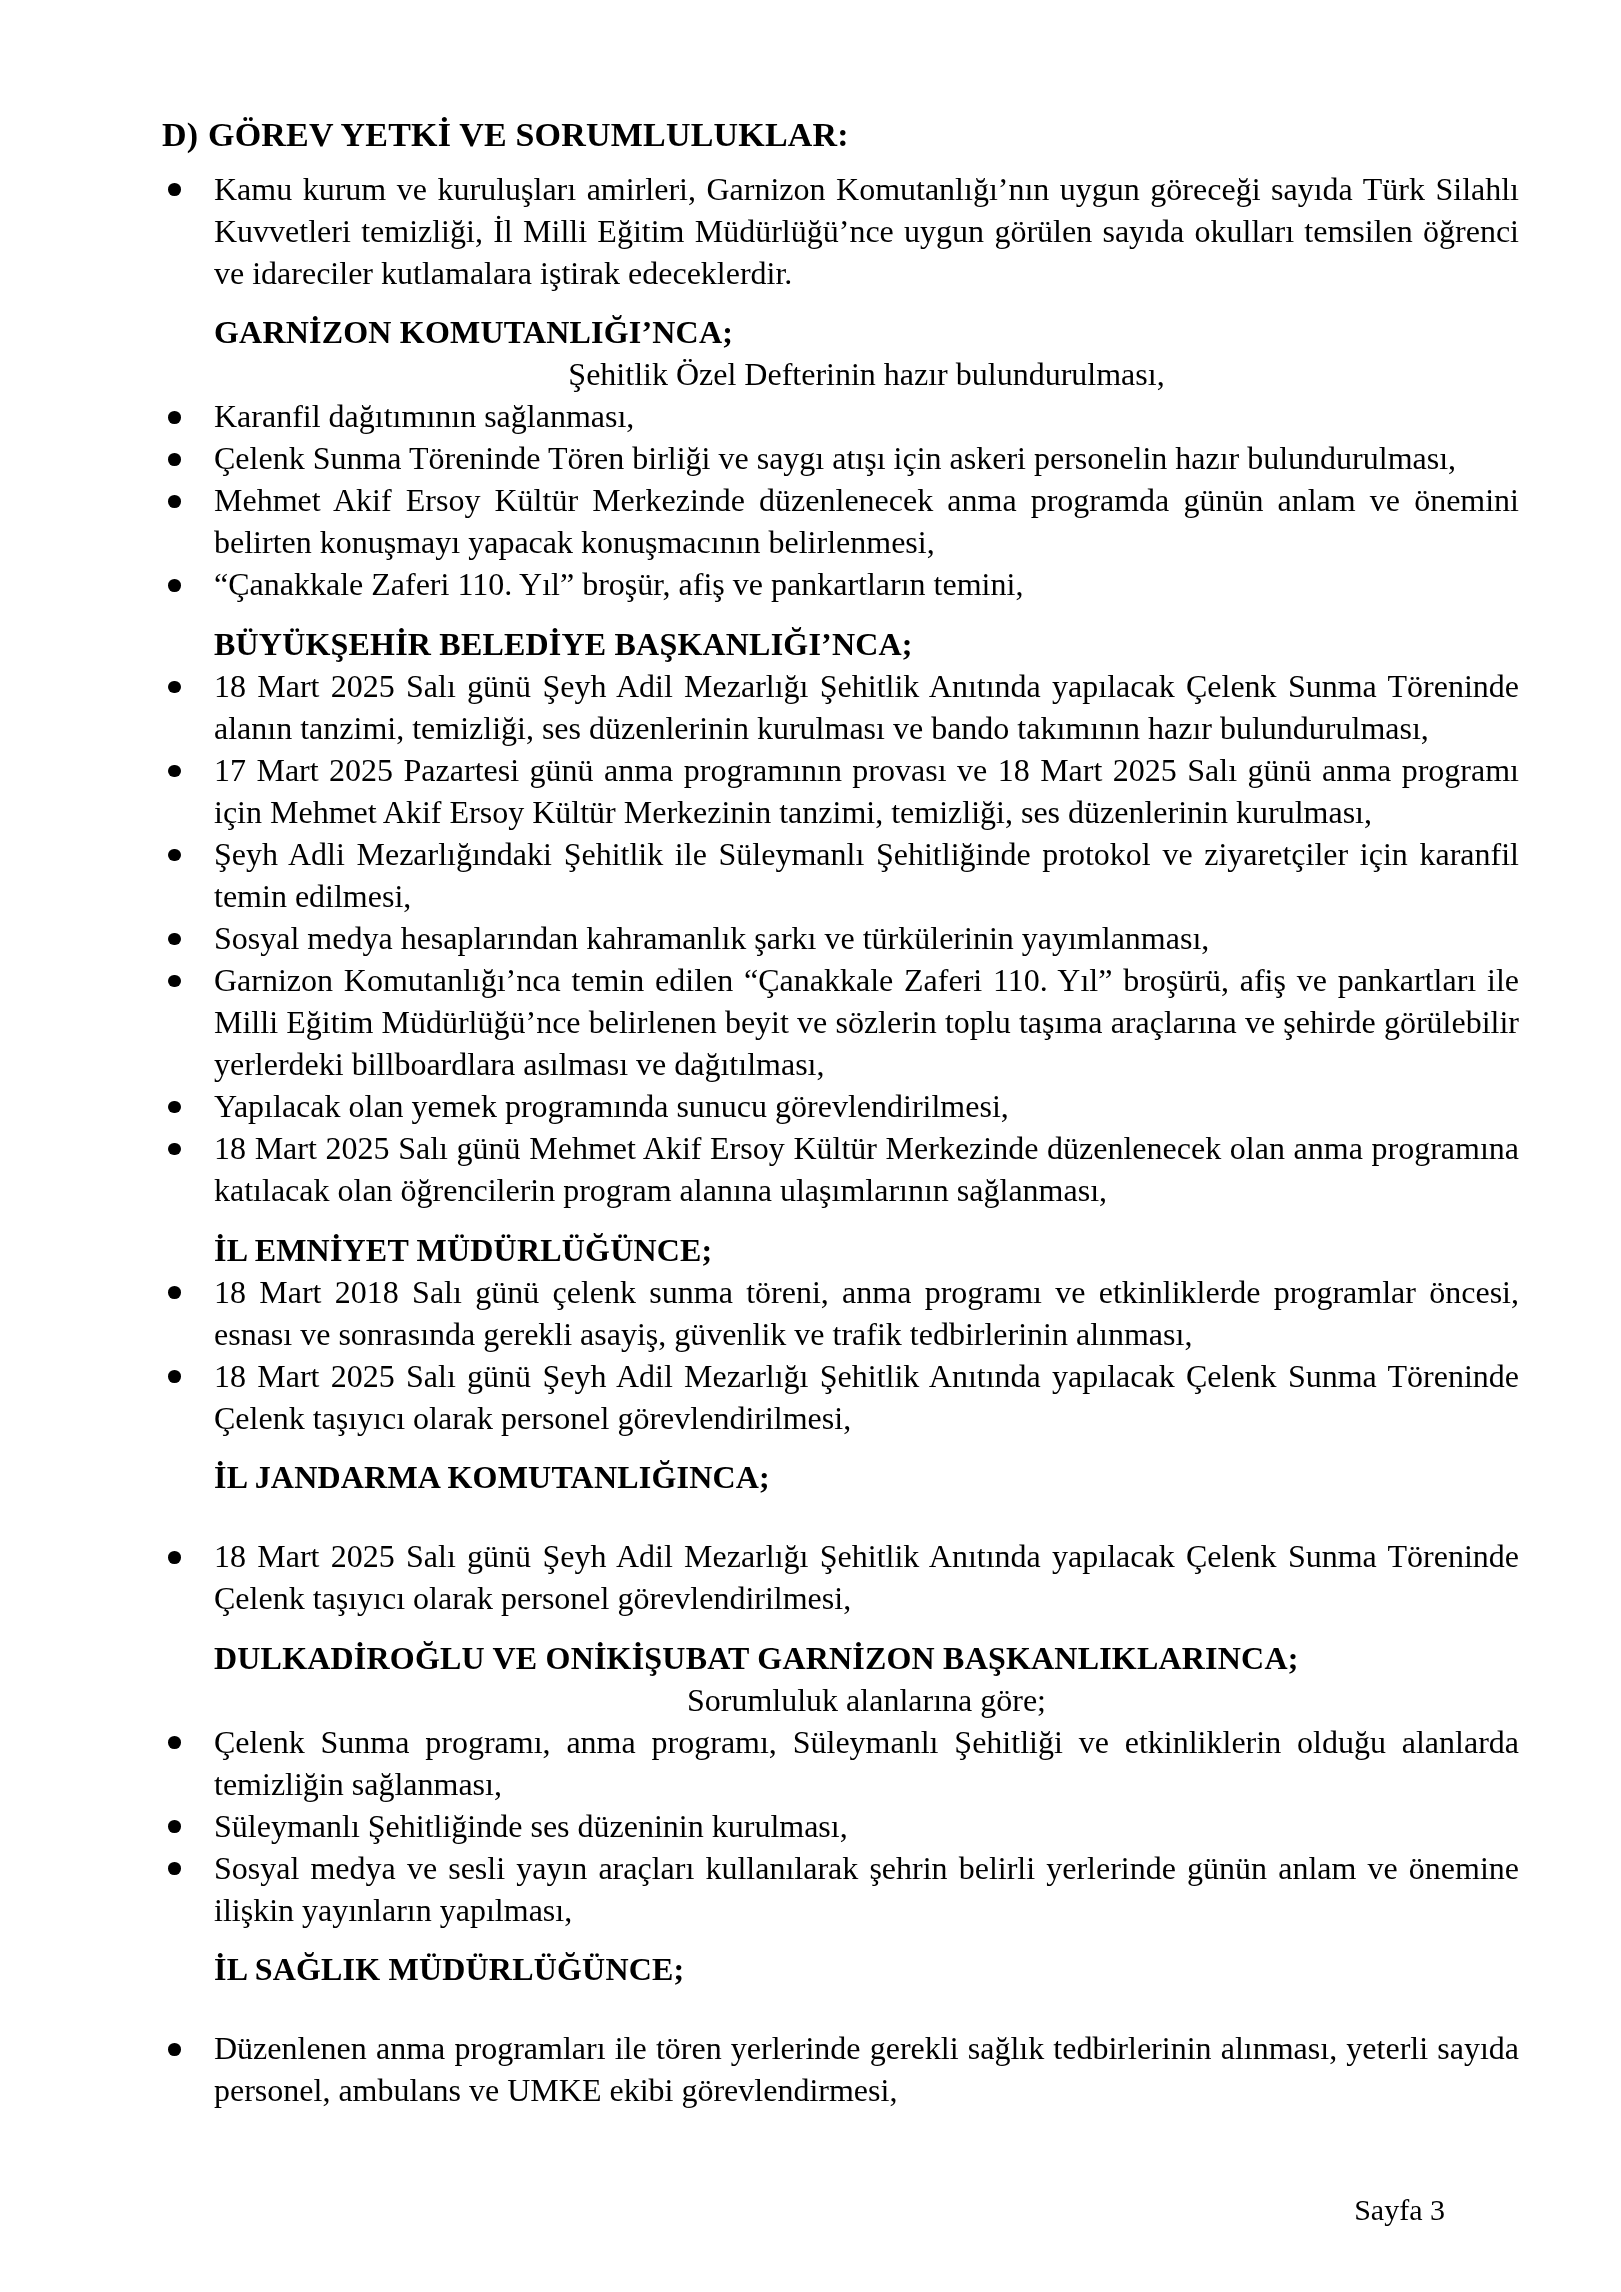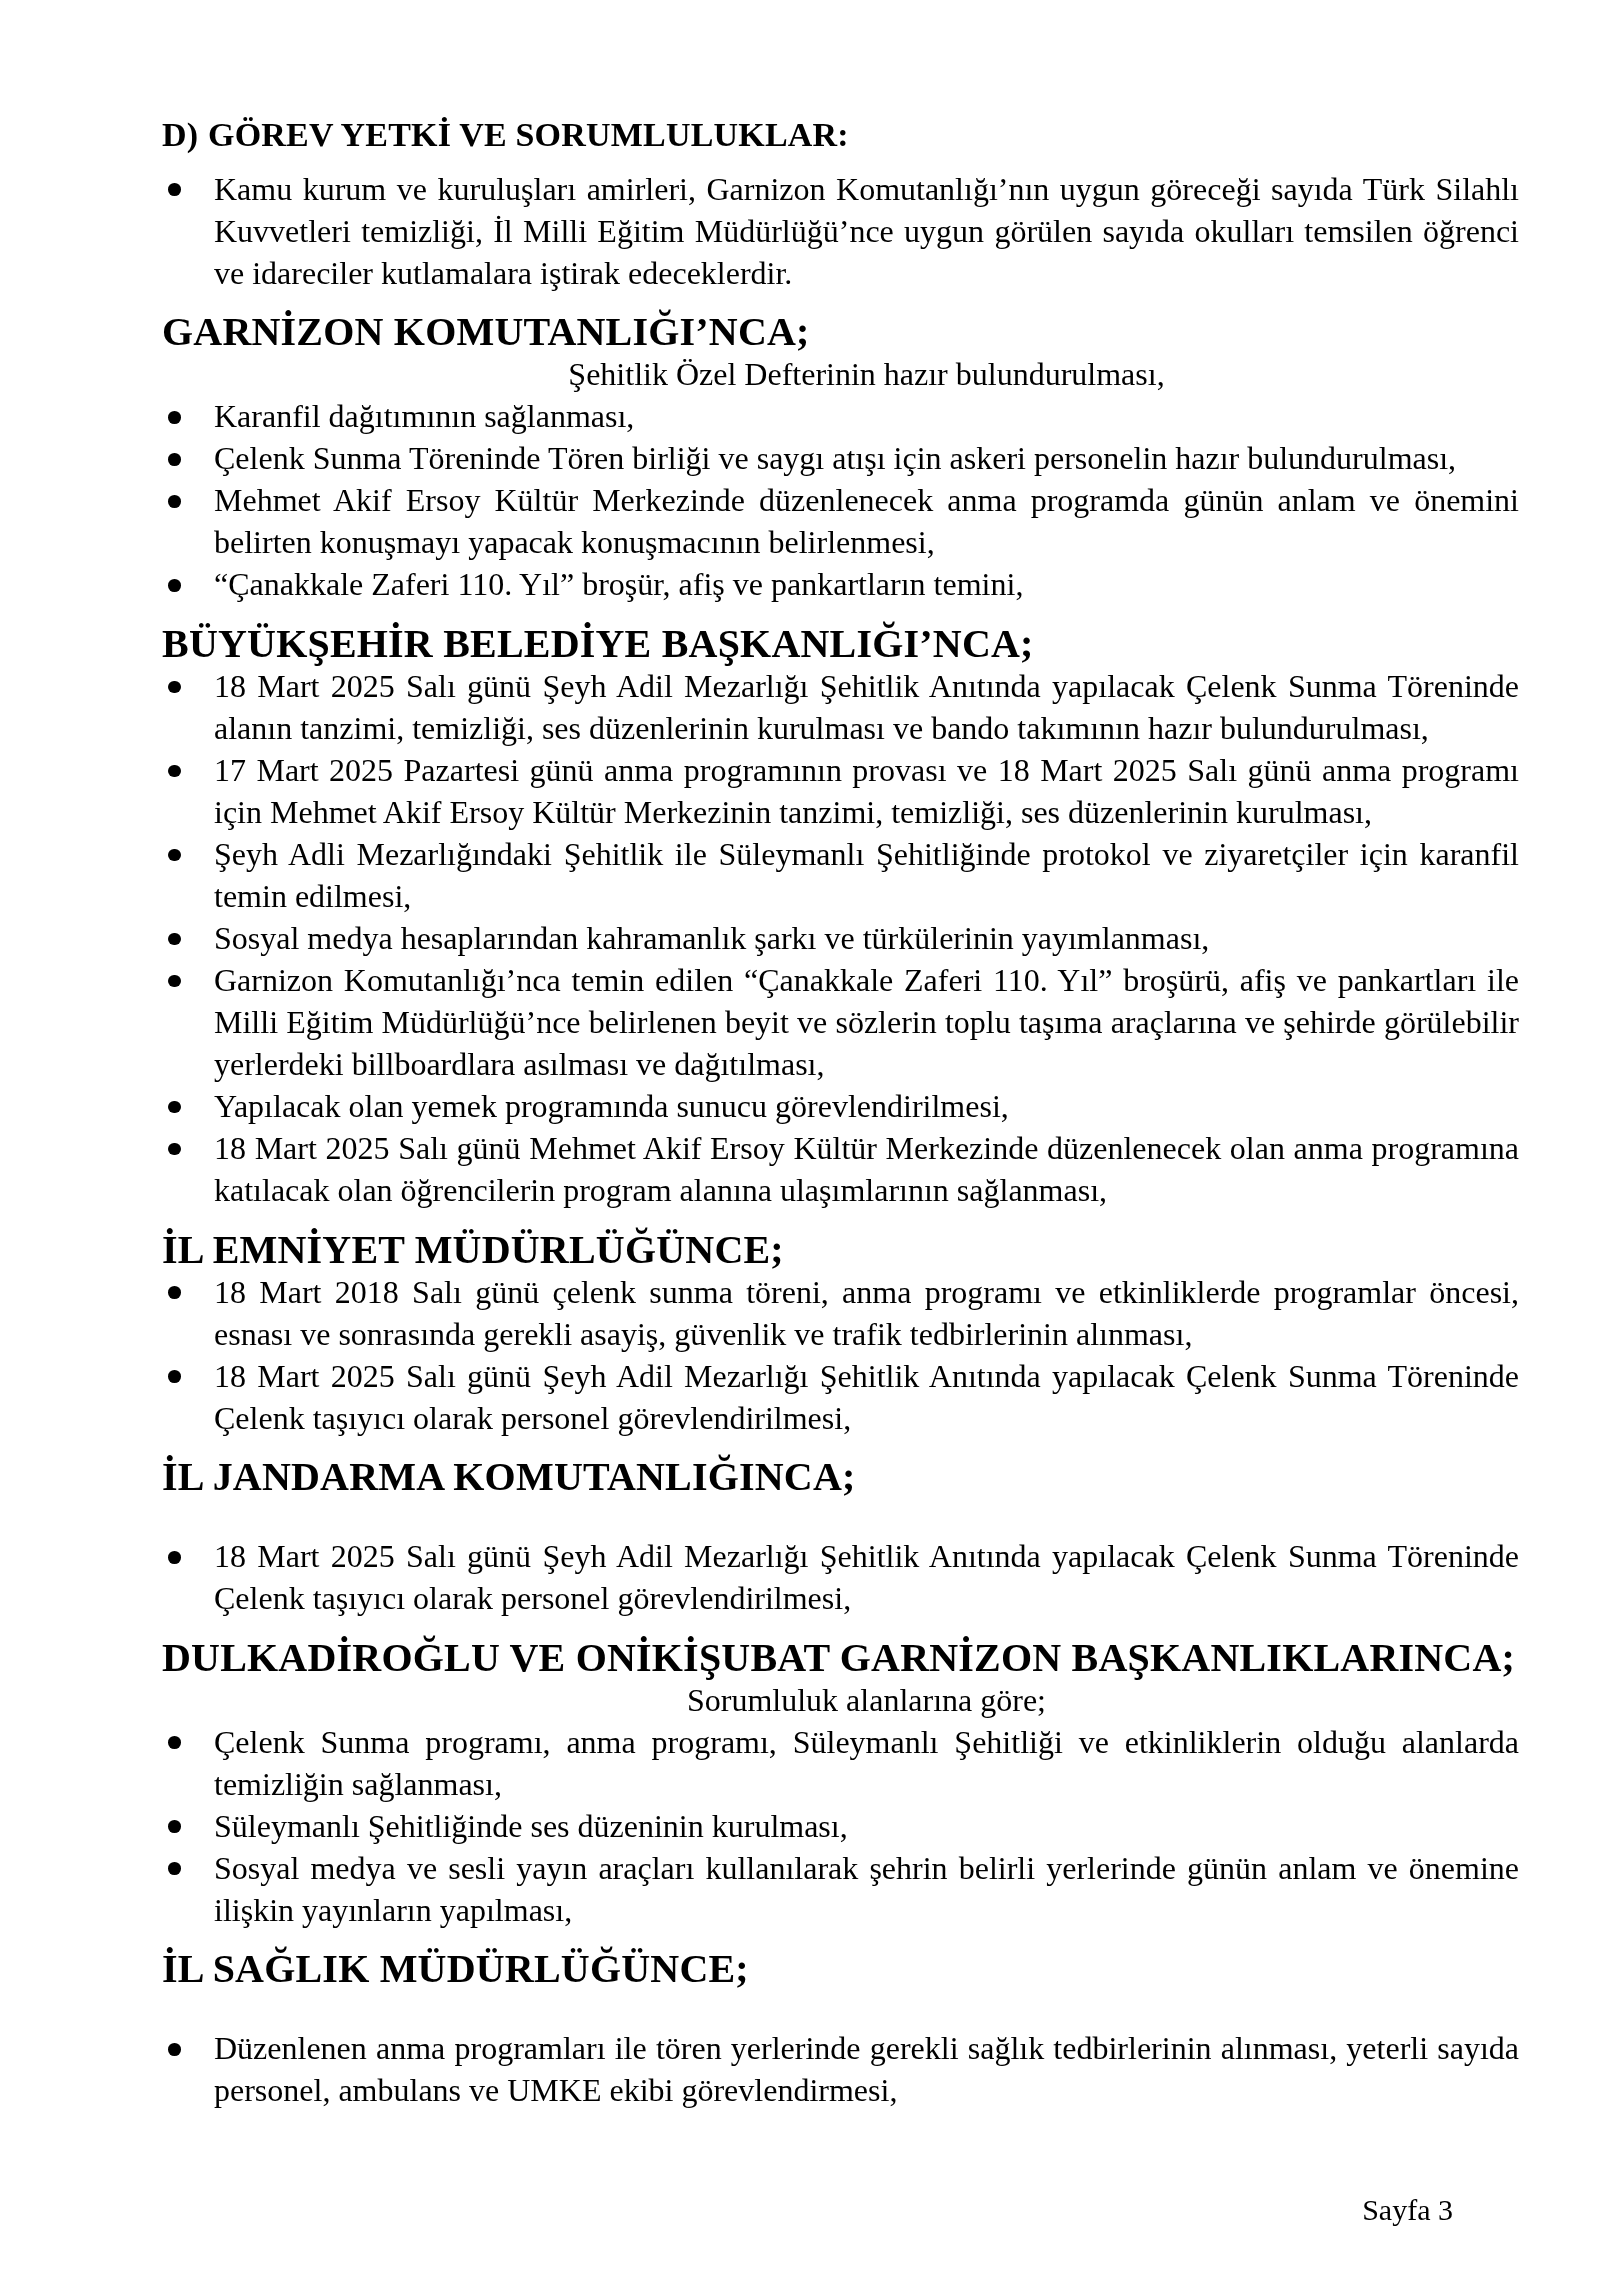--- a/index.html
+++ b/index.html
@@ -27,25 +27,25 @@
   .title .tprefix { flex:0 0 46px; }
   .blist { list-style:none; }
   .bitem { position:relative; padding-left:52px; }
   .bitem .marker {
     position:absolute; left:5.9px; top:15.7px;
     width:12.7px; height:12.7px; border-radius:50%;
     background:#000; display:inline-block;
   }
   .btext { display:block; text-align:justify; }
   .sec { margin-top:17.6px; }
-  .sec h2 { font-weight:700; font-size:40px; letter-spacing:0.2px; }
+  .sec h2 { font-weight:700; font-size:32px; margin-left:52px; letter-spacing:0.2px; }
   .plainline { margin-left:52px;text-align:center; }
   .gap-before { margin-top:37px; }
   .footer {
-    position:absolute; top:2192px; right:168px;
+    position:absolute; top:2192px; right:176px;
     font-size:30px; line-height:35px;
   }
 </style>
 </head>
 <body>
 
 <div class="page">
   <div class="title">
     <span class="tprefix">D)</span>
     <span class="ttext">GÖREV YETKİ VE SORUMLULUKLAR:</span>

